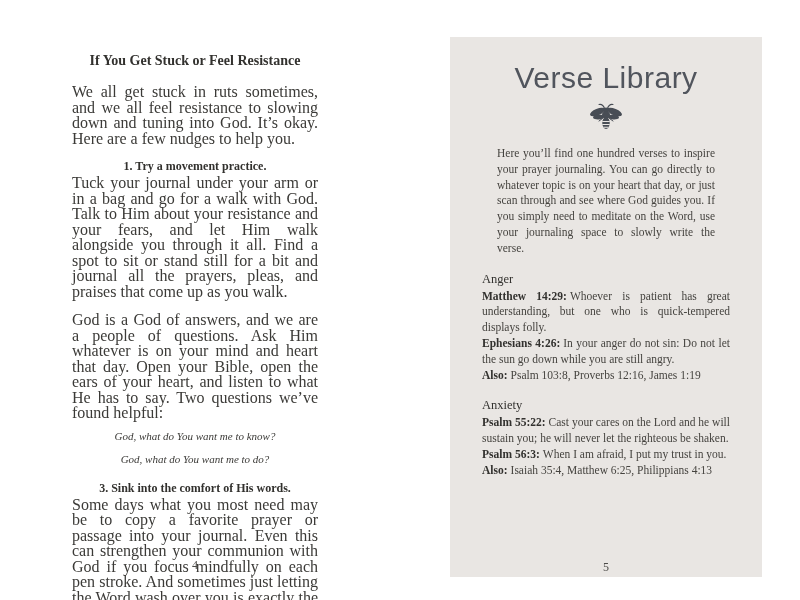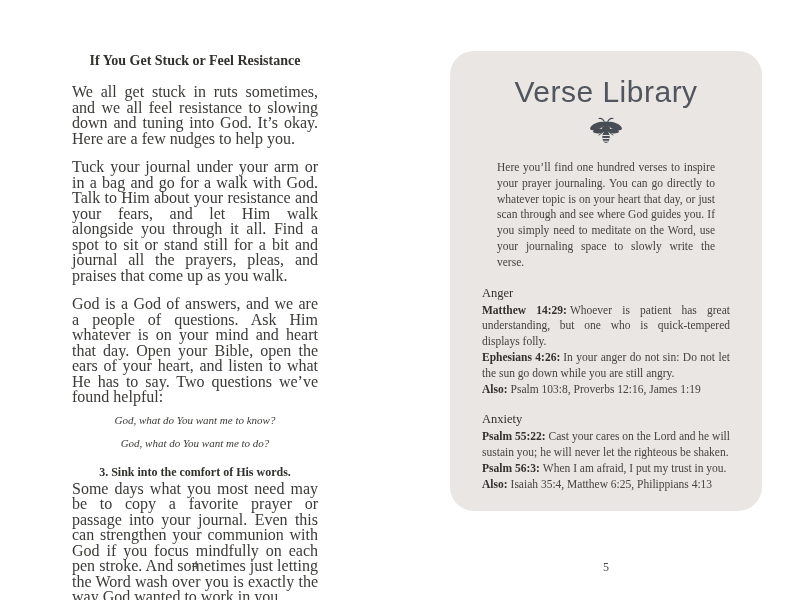--- a/index.html
+++ b/index.html
@@ -47,25 +47,24 @@
     font-size: 11px;
     line-height: 15.5px;
     font-style: italic;
     text-align: center;
     margin: 8px;
   }
   
   .right-panel {
     position: absolute;
     left: 450px;
-    top: 51px;
+    top: 37px;
     width: 312px;
-    height: 460px;
+    height: 540px;
     background: #e9e6e3;
-    border-radius: 24px;
   }
   .rp-inner {
     padding: 24px 32px 0 32px;
     color: #45433f;
   }
   .rp-title {
     font-family: "Liberation Sans", sans-serif;
     font-weight: 300;
     font-size: 30px;
     letter-spacing: 0.5px;
@@ -116,20 +115,21 @@
 <body>
 
 <div>
 
   <div class="left-col">
     <h1 class="lp-title">If You Get Stuck or Feel Resistance</h1>
 
     <p class="lp-para">We all get stuck in ruts sometimes, and we all feel resistance to slowing down and tuning into God. It’s okay. Here are a few nudges to help you.</p>
 
     <div class="lp-section">
+      <h2 class="lp-sec-head">1. Try a movement practice.</h2>
       <p class="lp-para">Tuck your journal under your arm or in a bag and go for a walk with God. Talk to Him about your resistance and your fears, and let Him walk alongside you through it all. Find a spot to sit or stand still for a bit and journal all the prayers, pleas, and praises that come up as you walk.</p>
     </div>
 
     <div class="lp-section">
       <p class="lp-para">God is a God of answers, and we are a people of questions. Ask Him whatever is on your mind and heart that day. Open your Bible, open the ears of your heart, and listen to what He has to say. Two questions we’ve found helpful:</p>
       <p class="lp-italic">God, what do You want me to know?</p>
       <p class="lp-italic">God, what do You want me to do?</p>
     </div>
 
     <div class="lp-section">

